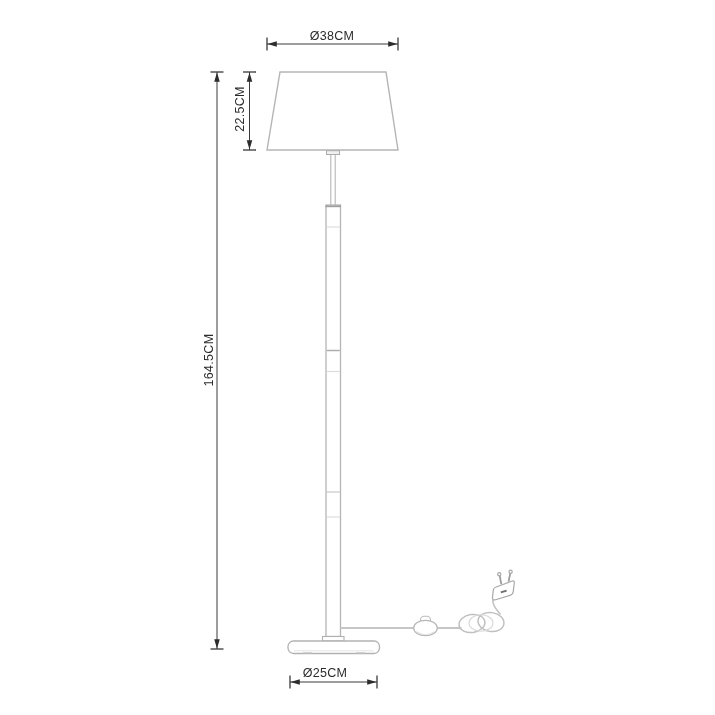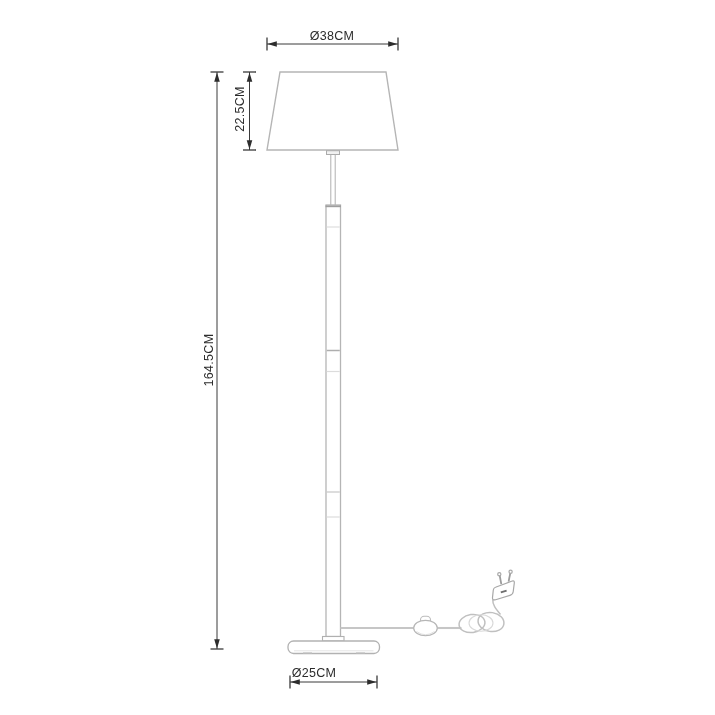--- a/index.html
+++ b/index.html
@@ -129,15 +129,15 @@
       </g>
     </g>
   </svg>
 
   <div class="dim-label" style="left:332px; top:36px;">Ø38CM</div>
 
   <div class="dim-label vertical" style="left:240px; top:108.5px;">22.5CM</div>
 
   <div class="dim-label vertical" style="left:209px; top:360px;">164.5CM</div>
 
-  <div class="dim-label" style="left:314px; top:672.5px;">Ø25CM</div>
+  <div class="dim-label" style="left:325px; top:672.5px;">Ø25CM</div>
 
 </div>
 
 </body></html>

